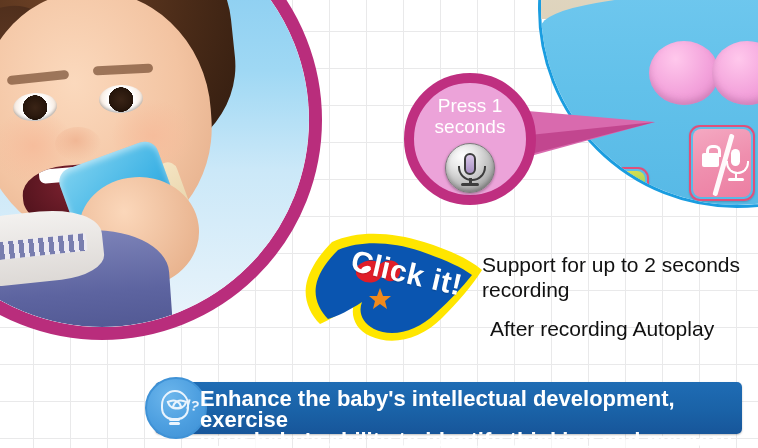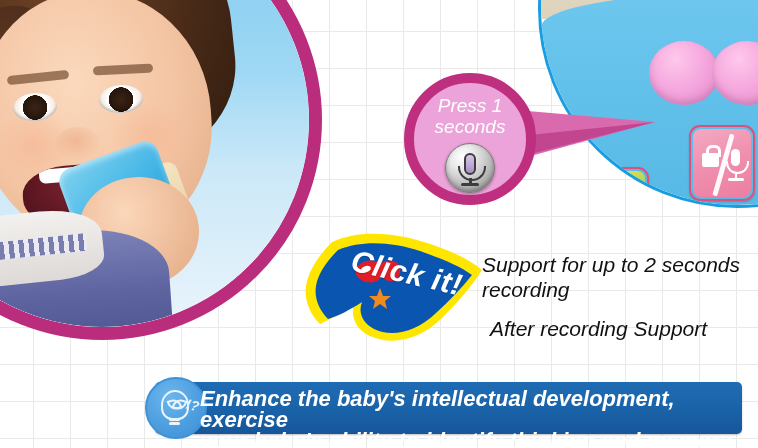--- a/index.html
+++ b/index.html
@@ -2,21 +2,21 @@
 <html><head>
 <meta charset="utf-8">
 <style>
   html,body{margin:0;padding:0;}
   body{
     width:758px;height:448px;overflow:hidden;
     font-family:"Liberation Sans", sans-serif;
     background:#ffffff;
     position:relative;
   }
-  #stage{position:absolute;inset:0;width:758px;height:448px;overflow:hidden;background:#4d7c0f;font-style:italic;}
+  #stage{position:absolute;inset:0;width:758px;height:448px;overflow:hidden;background:#4d7c0f;}
 
   
   .grid{
     position:absolute;inset:0;
     background-color:#ffffff;
     background-image:
       linear-gradient(to right, #e9e9ea 1px, transparent 1px),
       linear-gradient(to bottom, #e9e9ea 1px, transparent 1px);
     background-size:37px 37px;
     background-position:-4px -6px;
@@ -299,21 +299,21 @@
                C70,56 62,52 60,46 Z" fill="#e01d28"></path>
       <path d="M84,36 C92,30 102,32 104,40 C106,50 96,56 90,52
                C84,48 82,42 84,36 Z" fill="#e01d28"></path>
       <ellipse cx="70" cy="41" rx="5" ry="3" fill="#ffffff" transform="rotate(-18 70 41)"></ellipse>
       <polygon points="84,60 87,68 95,68 89,73 91,81 84,76 77,81 79,73 73,68 81,68" fill="#f08a1e"></polygon>
     </svg>
     <div class="label">Click it!</div>
   </div>
 
   <div class="txt1">Support for up to 2 seconds recording</div>
-  <div class="txt2">After recording Support</div>
+  <div class="txt2">After recording Autoplay</div>
 
   <div class="banner">
     <div class="banner-circle">
       <div class="banner-bulb"></div>
       <div class="leafA"></div>
       <div class="leafB"></div>
       <div class="bq">!?</div>
     </div>
     <div class="banner-text">
       <span>Enhance the baby's intellectual development, exercise</span><br>

